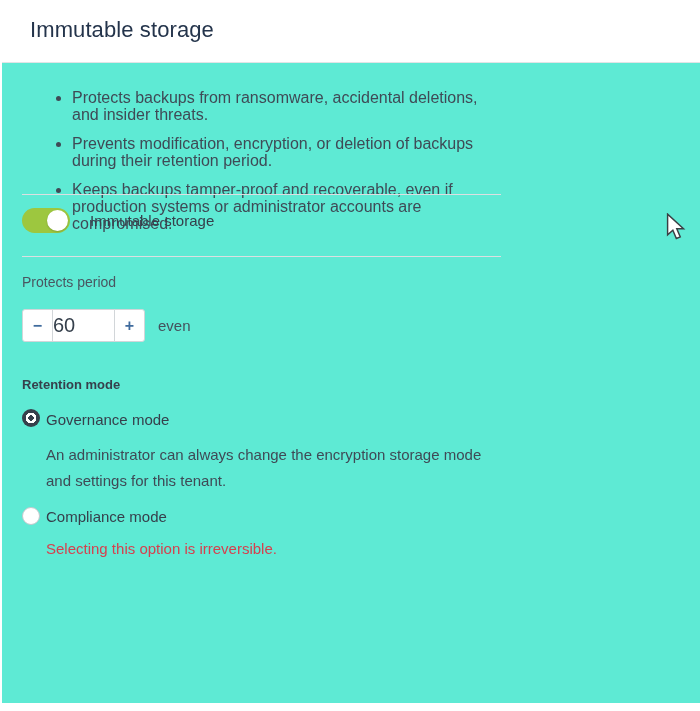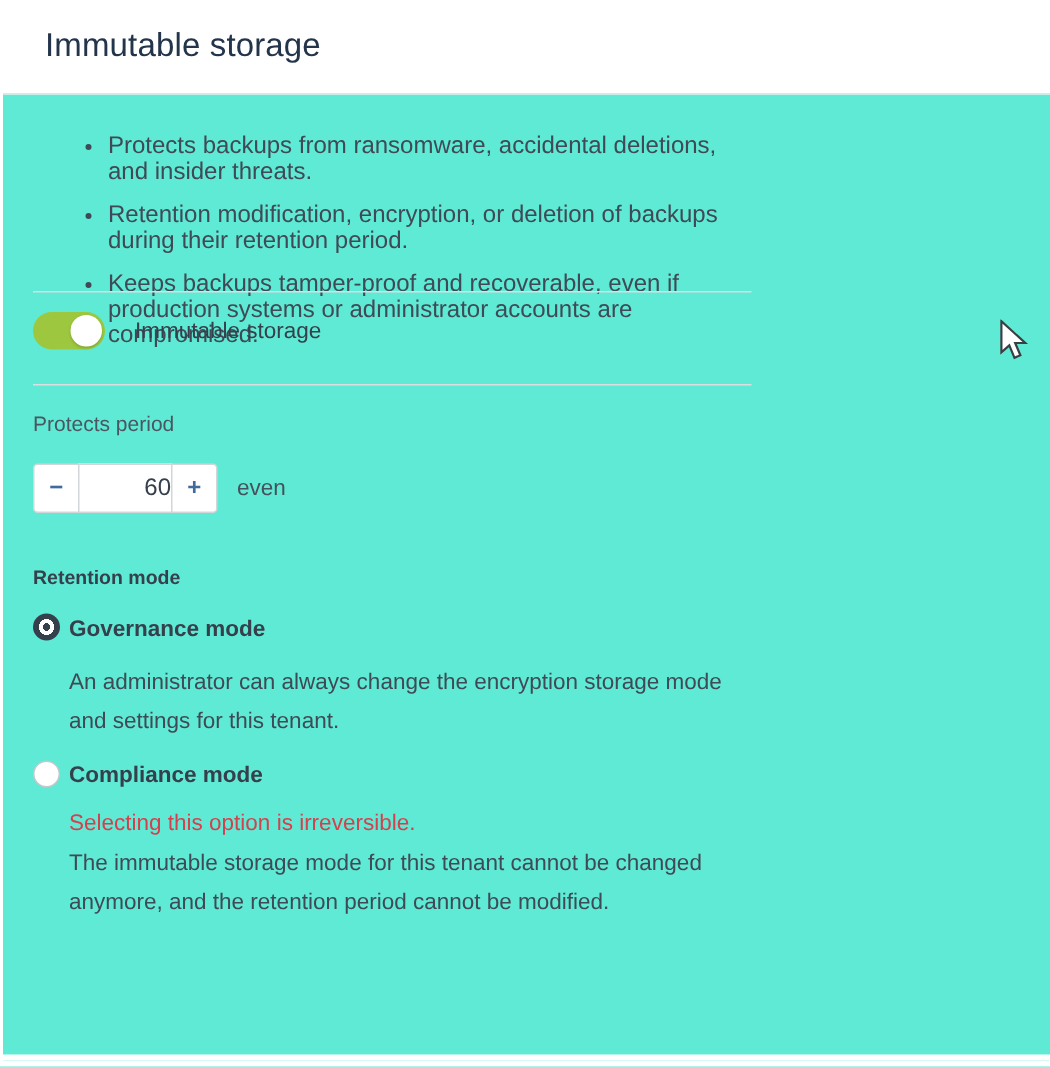--- a/index.html
+++ b/index.html
@@ -72,22 +72,22 @@
     display:flex; align-items:center; justify-content:center;
     cursor:pointer;
     font-family:"Liberation Sans", sans-serif;
   }
   .step-btn.minus { border-radius:3px 0 0 3px; }
   .step-btn.plus  { border-radius:0 3px 3px 0; margin-left:-1px; }
   .step-value {
     width:63px; height:33px; margin-left:-1px;
     background:#ffffff;
     border:1px solid #d2d6d9;
-    text-align:right;
-    font-size:16px; color:#36404c;
+    text-align:left;
+    font-size:20px; color:#36404c;
     font-family:"Liberation Sans", sans-serif;
     outline:none;
   }
   .stepper-unit {
     position:absolute; left:156px; top:317px;
     font-size:15px; color:#45515c;
   }
   .retention-mode-label {
     position:absolute; left:20px; top:377px;
     font-size:13px; font-weight:700; color:#36404c;
@@ -101,21 +101,21 @@
     background:radial-gradient(circle at 50% 50%, #36404c 0 2.6px, #ffffff 2.6px 5.2px, #36404c 5.2px 9px);
   }
   .radio.unselected {
     background:#ffffff;
     border:1px solid #c2c8cc;
   }
   .radio-1 { top:409px; }
   .radio-2 { top:507px; }
   .radio-label {
     position:absolute; left:44px;
-    font-size:15px; font-weight:700; color:#36404c;
+    font-size:15px; font-weight:400; color:#36404c;
     cursor:pointer;
   }
   .radio-label-1 { top:411px; }
   .radio-label-2 { top:508px; }
   .option-desc {
     position:absolute; left:44px; width:455px;
     font-size:15px; line-height:26px; color:#3f4a56;
   }
   .gov-desc { top:442px; }
   .comp-desc { top:563px; }
@@ -136,21 +136,21 @@
 <body>
 
 <div class="app">
 
   <div class="header">
     <div class="page-title">Immutable storage</div>
   </div>
 
   <ul class="intro-bullets">
     <li>Protects backups from ransomware, accidental deletions, and insider threats.</li>
-    <li>Retention modification, encryption, or deletion of backups  during their retention period.</li>
+    <li>Prevents modification, encryption, or deletion of backups  during their retention period.</li>
     <li>Keeps backups tamper-proof and recoverable, even if production systems or administrator accounts are compromised.</li>
   </ul>
 
   <div class="divider divider-1"></div>
 
   <div class="toggle">
     <div class="toggle-knob"></div>
   </div>
   <div class="toggle-label">Immutable storage</div>
 
@@ -167,21 +167,20 @@
 
   <div class="retention-mode-label">Retention mode</div>
 
   <div class="radio selected radio-1"></div>
   <div class="radio-label radio-label-1">Governance mode</div>
   <div class="option-desc gov-desc">An administrator can always change the encryption storage mode and settings for this tenant.</div>
 
   <div class="radio unselected radio-2"></div>
   <div class="radio-label radio-label-2">Compliance mode</div>
   <div class="warning-text">Selecting this option is irreversible.</div>
-  <div class="option-desc comp-desc">The immutable storage mode for this tenant cannot be changed anymore, and the retention period cannot be modified.</div>
 
   <div class="bottom-strip"></div>
 
   <svg class="mouse-cursor" width="20" height="28" viewBox="0 0 17 25">
     <path d="M1 1 L1 19.5 L5.7 15.4 L8.8 22.8 L12.3 21.3 L9.2 14 L15.2 14 Z" fill="#ffffff" stroke="#3a3f44" stroke-width="1.3" stroke-linejoin="miter"></path>
   </svg>
 
 </div>
 
 </body></html>

